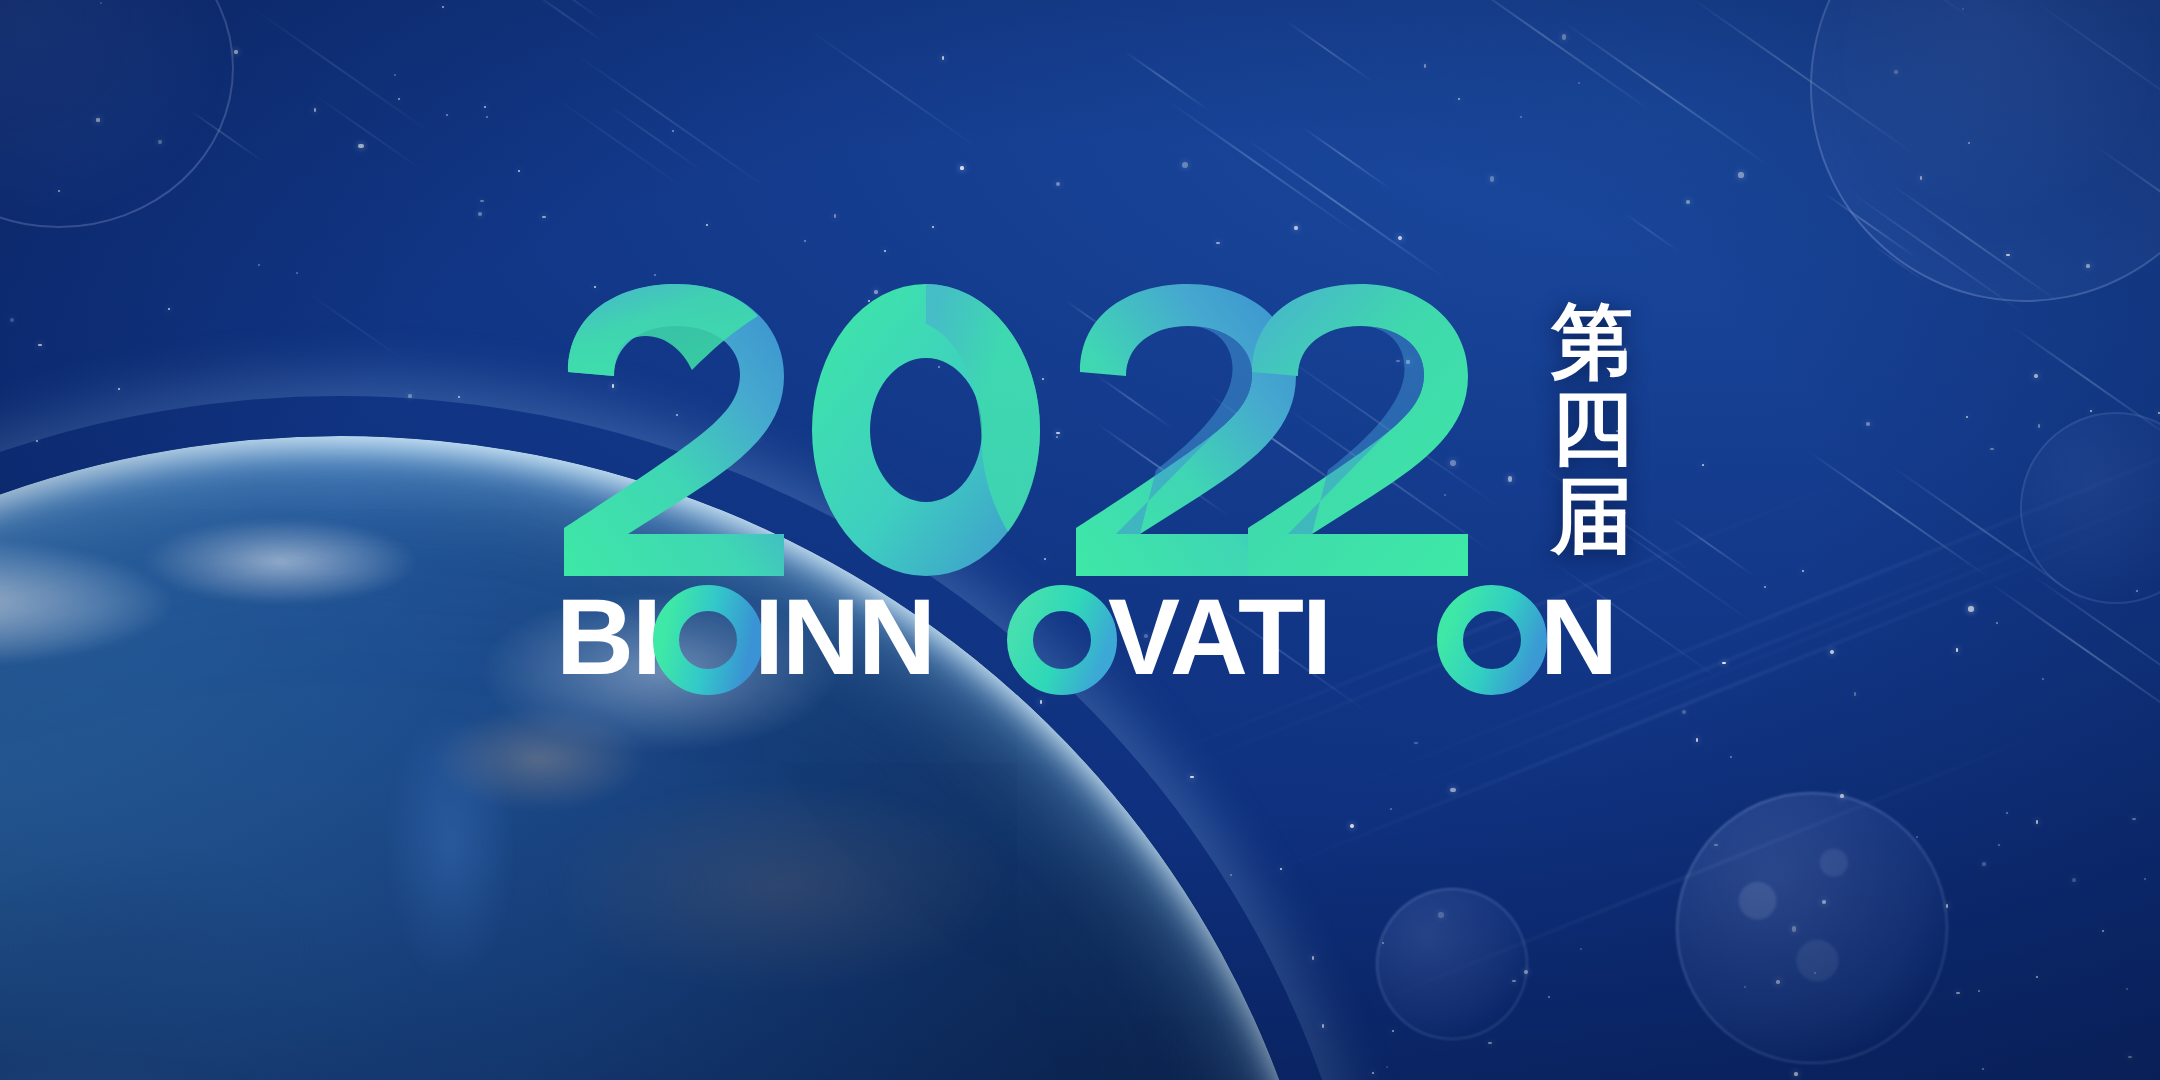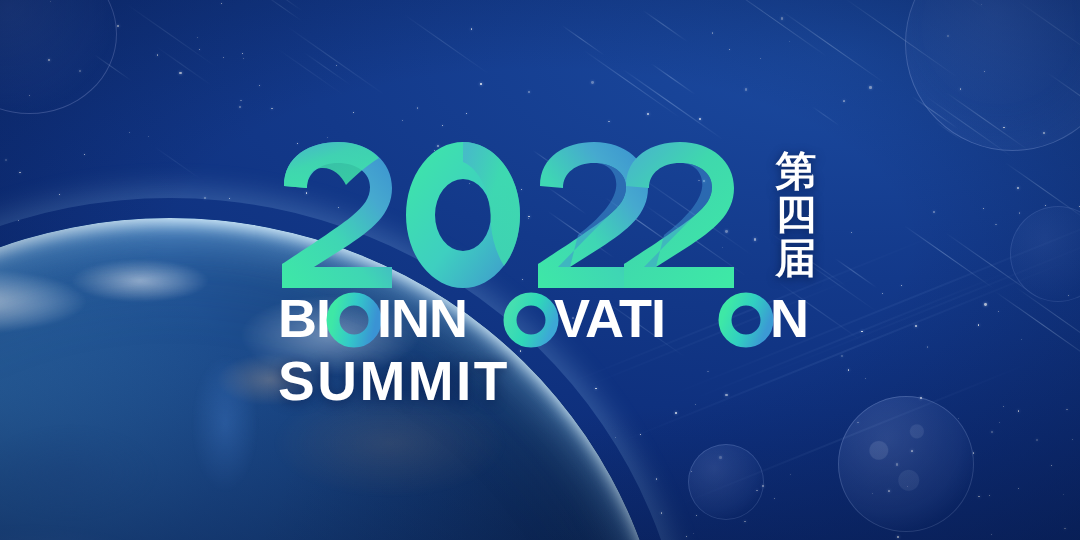--- a/index.html
+++ b/index.html
@@ -579,17 +579,16 @@
 
         <g>
           <circle cx="468" cy="28" r="21" fill="none" stroke="url(#ring3)" stroke-width="13"></circle>
         </g>
 
         <text x="492" y="45" font-family="Liberation Sans, DejaVu Sans, sans-serif" font-size="54" font-weight="700" letter-spacing="-1" fill="#ffffff">N</text>
       </svg>
     </div>
 
     <div class="row2">
-      <div class="summit">SUMMIT</div>
     </div>
 
   </div>
 </div>
 
 </body></html>

